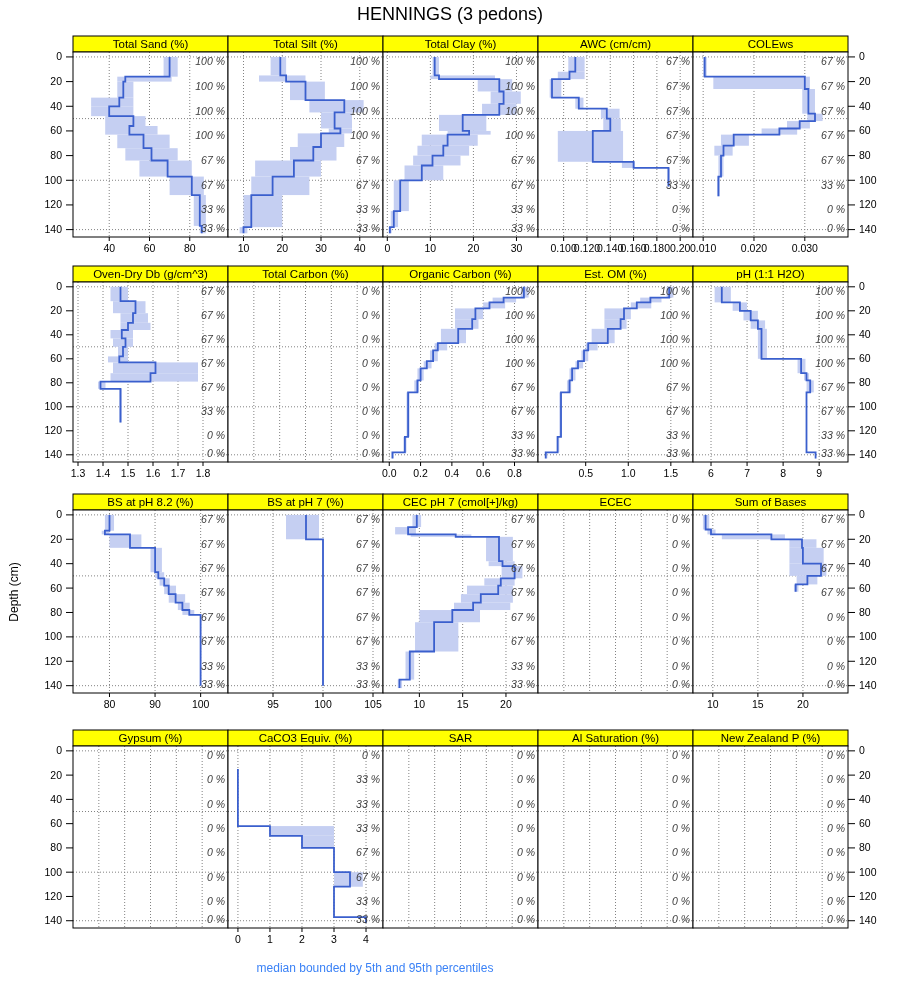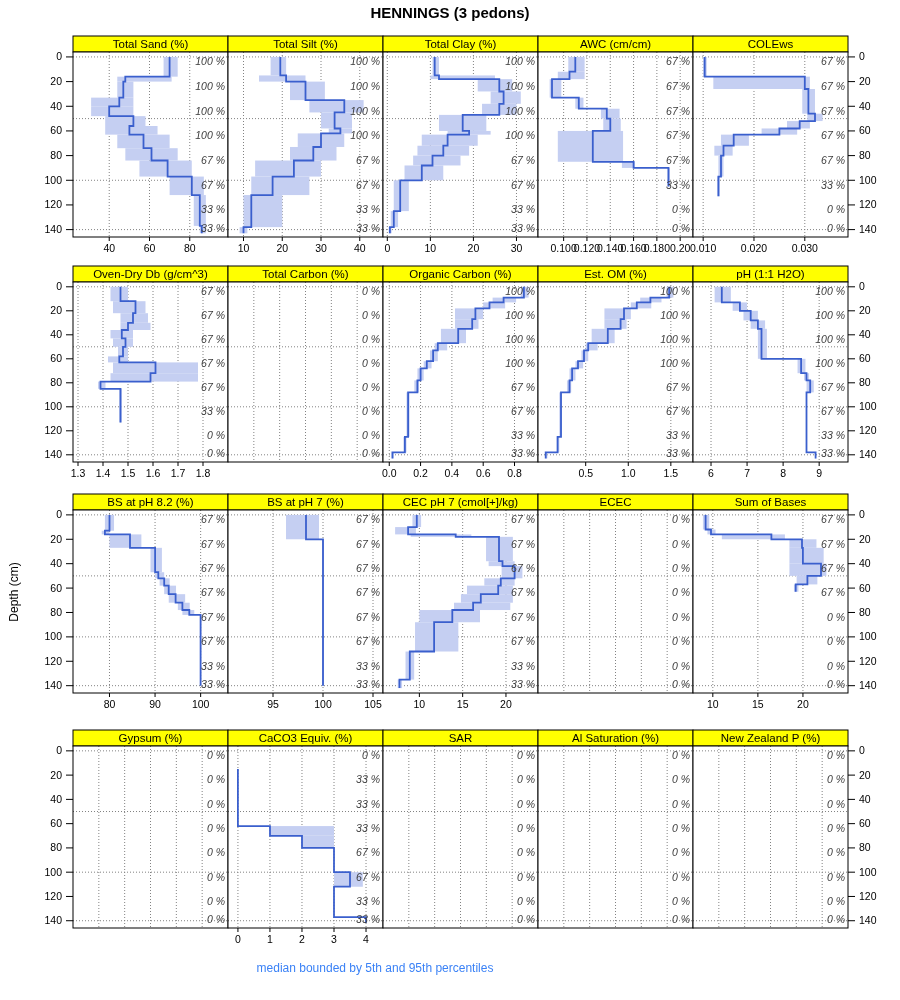--- a/index.html
+++ b/index.html
@@ -1,19 +1,19 @@
 <!DOCTYPE html>
 <html><head>
 <meta charset="utf-8">
 <style>
   html,body{margin:0;padding:0;background:#fff;}
   .figure{position:relative;width:900px;height:1000px;background:#ffffff;
     font-family:"Liberation Sans","DejaVu Sans",sans-serif;overflow:hidden;}
   .title{position:absolute;top:4px;left:0;width:900px;text-align:center;
-    font-size:15px;font-weight:bold;color:#000;}
+    font-size:18px;font-weight:normal;color:#000;}
   .ylab{position:absolute;left:-36px;top:585px;width:100px;text-align:center;
     transform:rotate(-90deg);font-size:12px;color:#000;}
   .caption{position:absolute;top:961px;left:375px;transform:translateX(-50%);
     font-size:12px;color:#3b82f6;white-space:nowrap;}
   .timestamp{position:absolute;top:1005px;left:8px;font-size:10px;font-style:italic;
     color:#b9b9b9;white-space:nowrap;font-weight:bold;}
   svg text{font-family:"Liberation Sans","DejaVu Sans",sans-serif;}
 </style>
 </head>
 <body>

